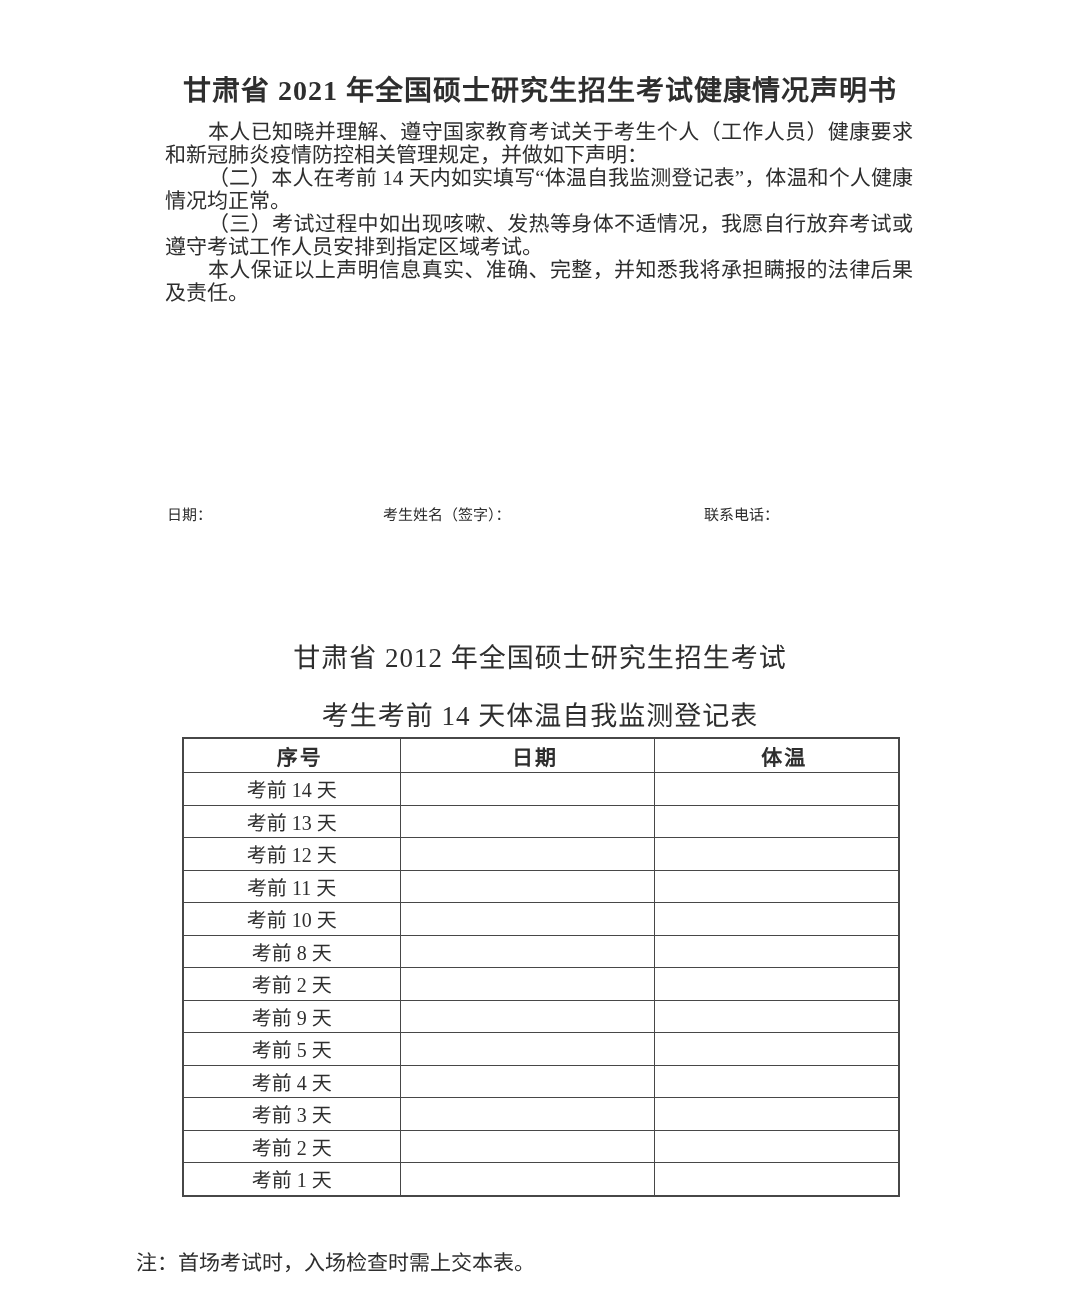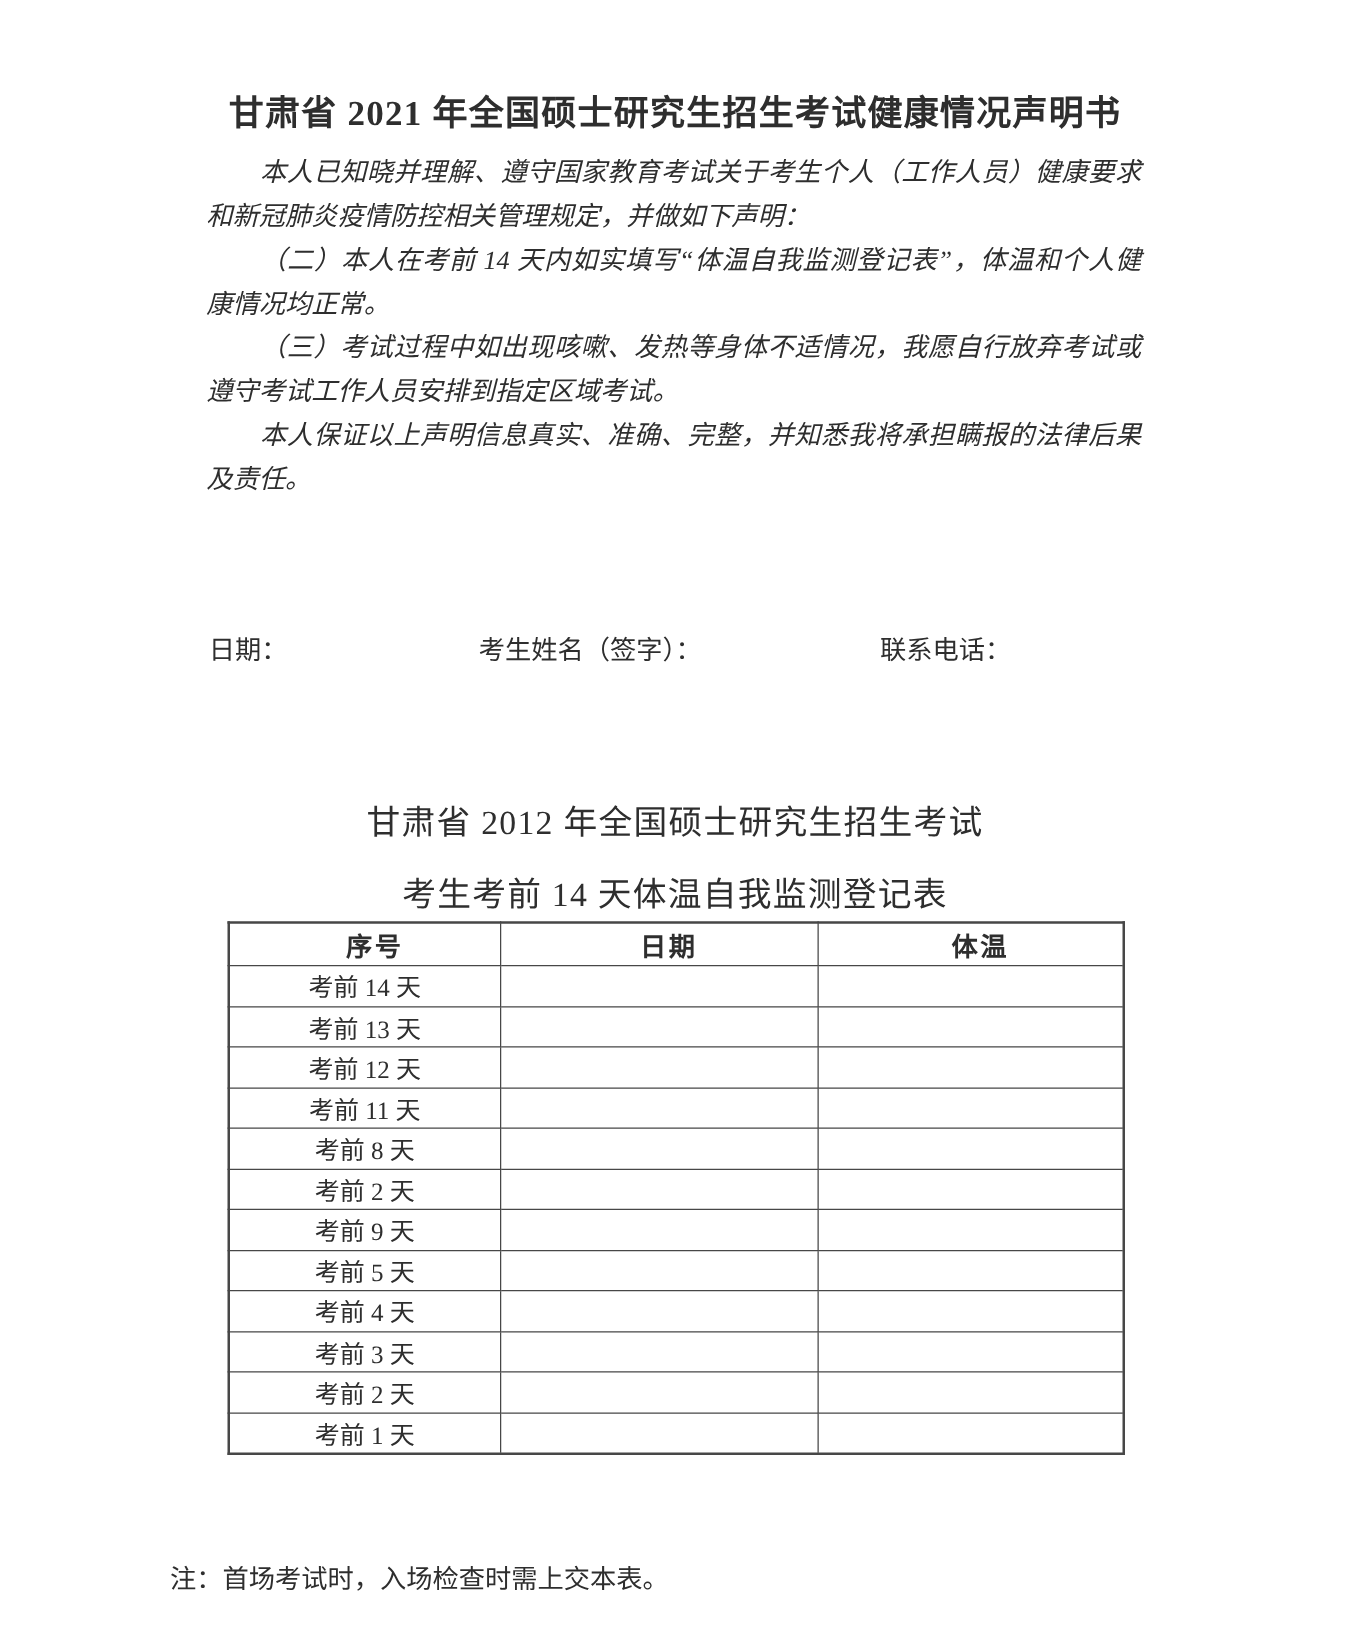--- a/index.html
+++ b/index.html
@@ -26,35 +26,34 @@
     font-weight: 600;
     letter-spacing: 1px;
     margin: 0;
   }
   .declaration {
     position: absolute;
     top: 121px;
     left: 165px;
     width: 748px;
     font-size: 21px;
-    line-height: 35px;
+    line-height: 23px;
     text-align: justify;
-    font-style: italic;
   }
   .declaration p {
     margin: 0;
     text-indent: 43px;
   }
   .signature-row {
     position: absolute;
     top: 503px;
     left: 165px;
     width: 748px;
     height: 35px;
-    font-size: 21px;
+    font-size: 15px;
   }
   .signature-row .sig-item {
     position: absolute;
     top: 0;
     white-space: nowrap;
   }
   .sig-date  { left: 2px; }
   .sig-name  { left: 218px; }
   .sig-phone { left: 539px; }
   .table-title {
@@ -158,20 +157,25 @@
         <td>考前 12 天</td>
         <td></td>
         <td></td>
       </tr>
       <tr>
         <td>考前 11 天</td>
         <td></td>
         <td></td>
       </tr>
       <tr>
+        <td>考前 10 天</td>
+        <td></td>
+        <td></td>
+      </tr>
+      <tr>
         <td>考前 8 天</td>
         <td></td>
         <td></td>
       </tr>
       <tr>
         <td>考前 2 天</td>
         <td></td>
         <td></td>
       </tr>
       <tr>

